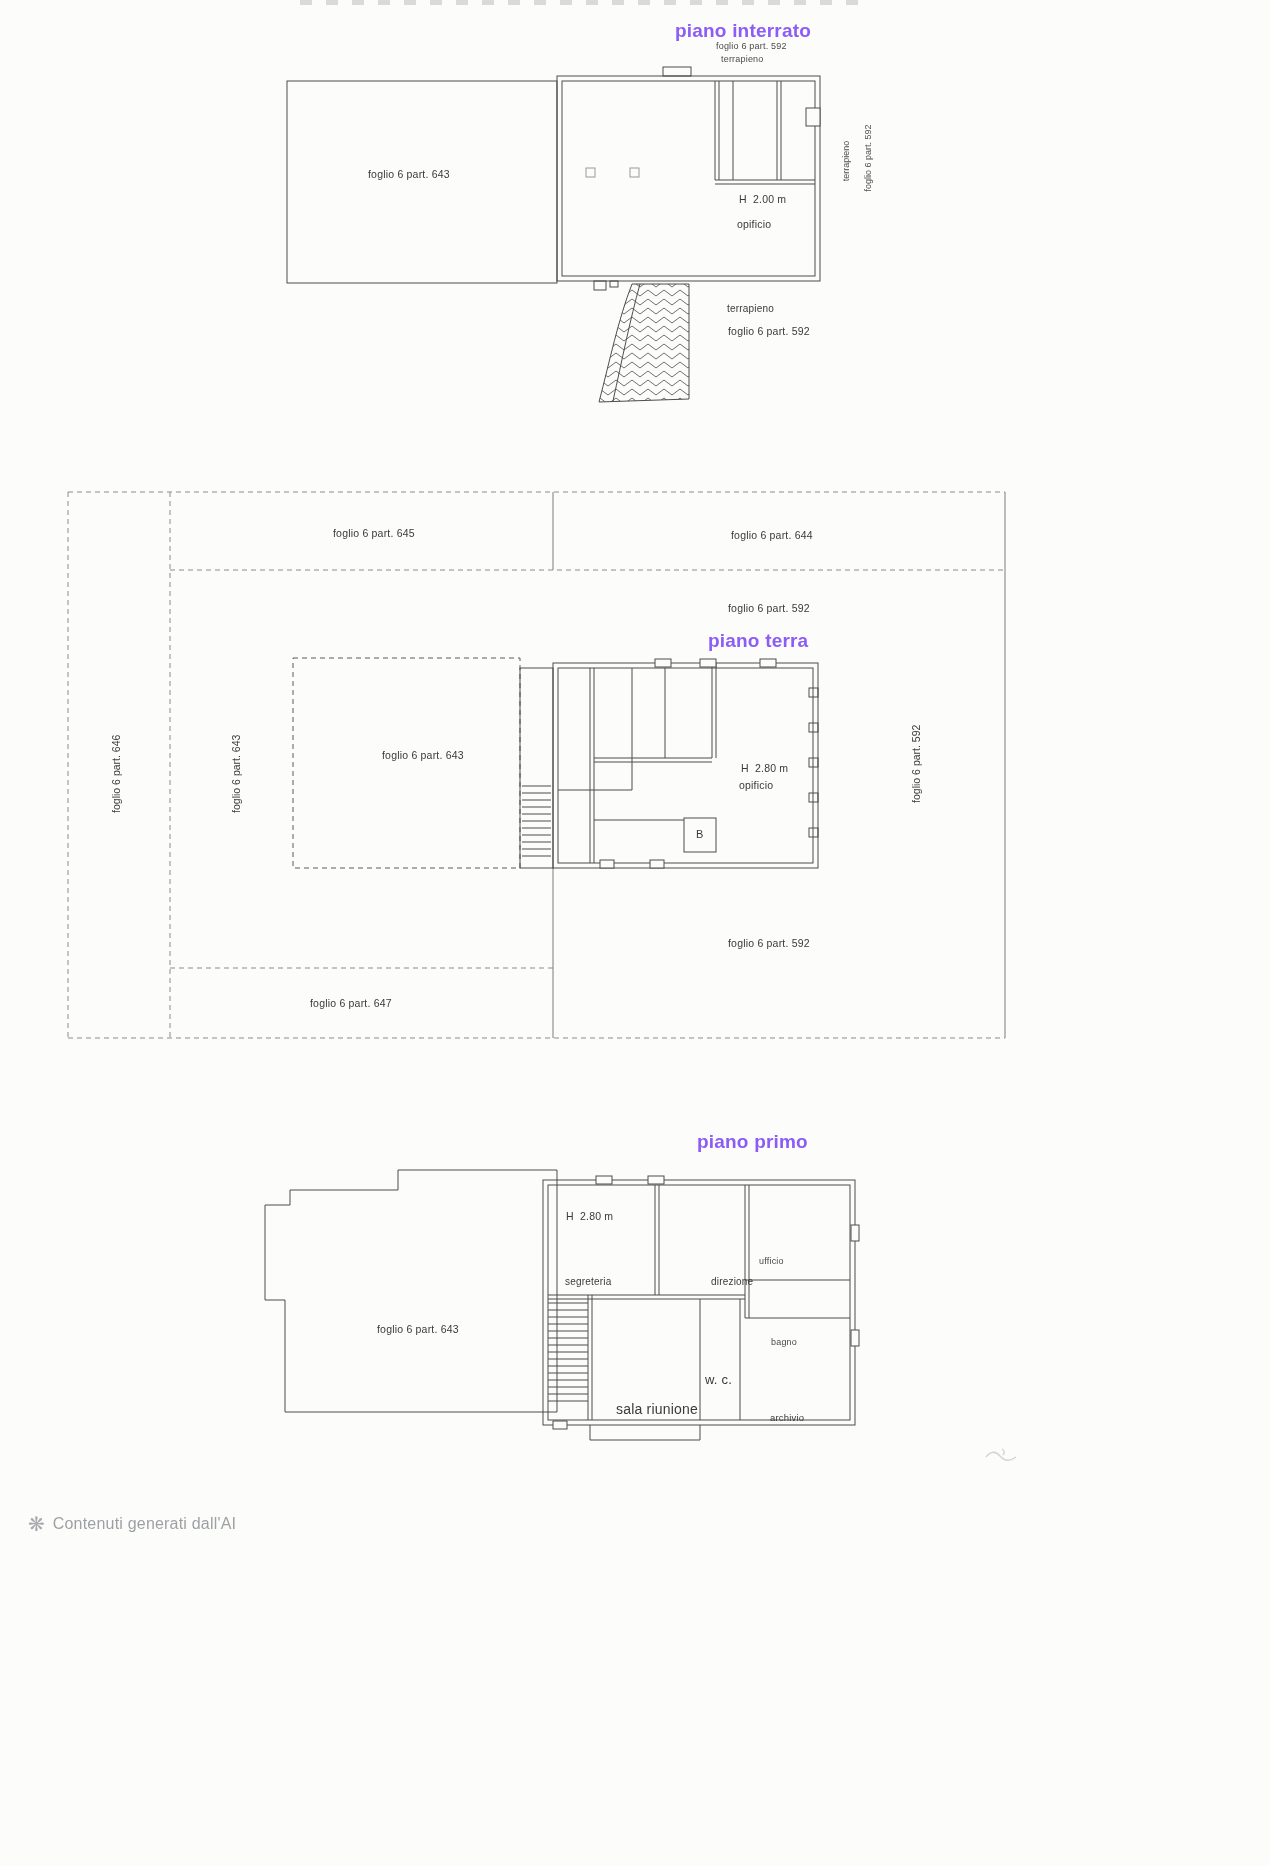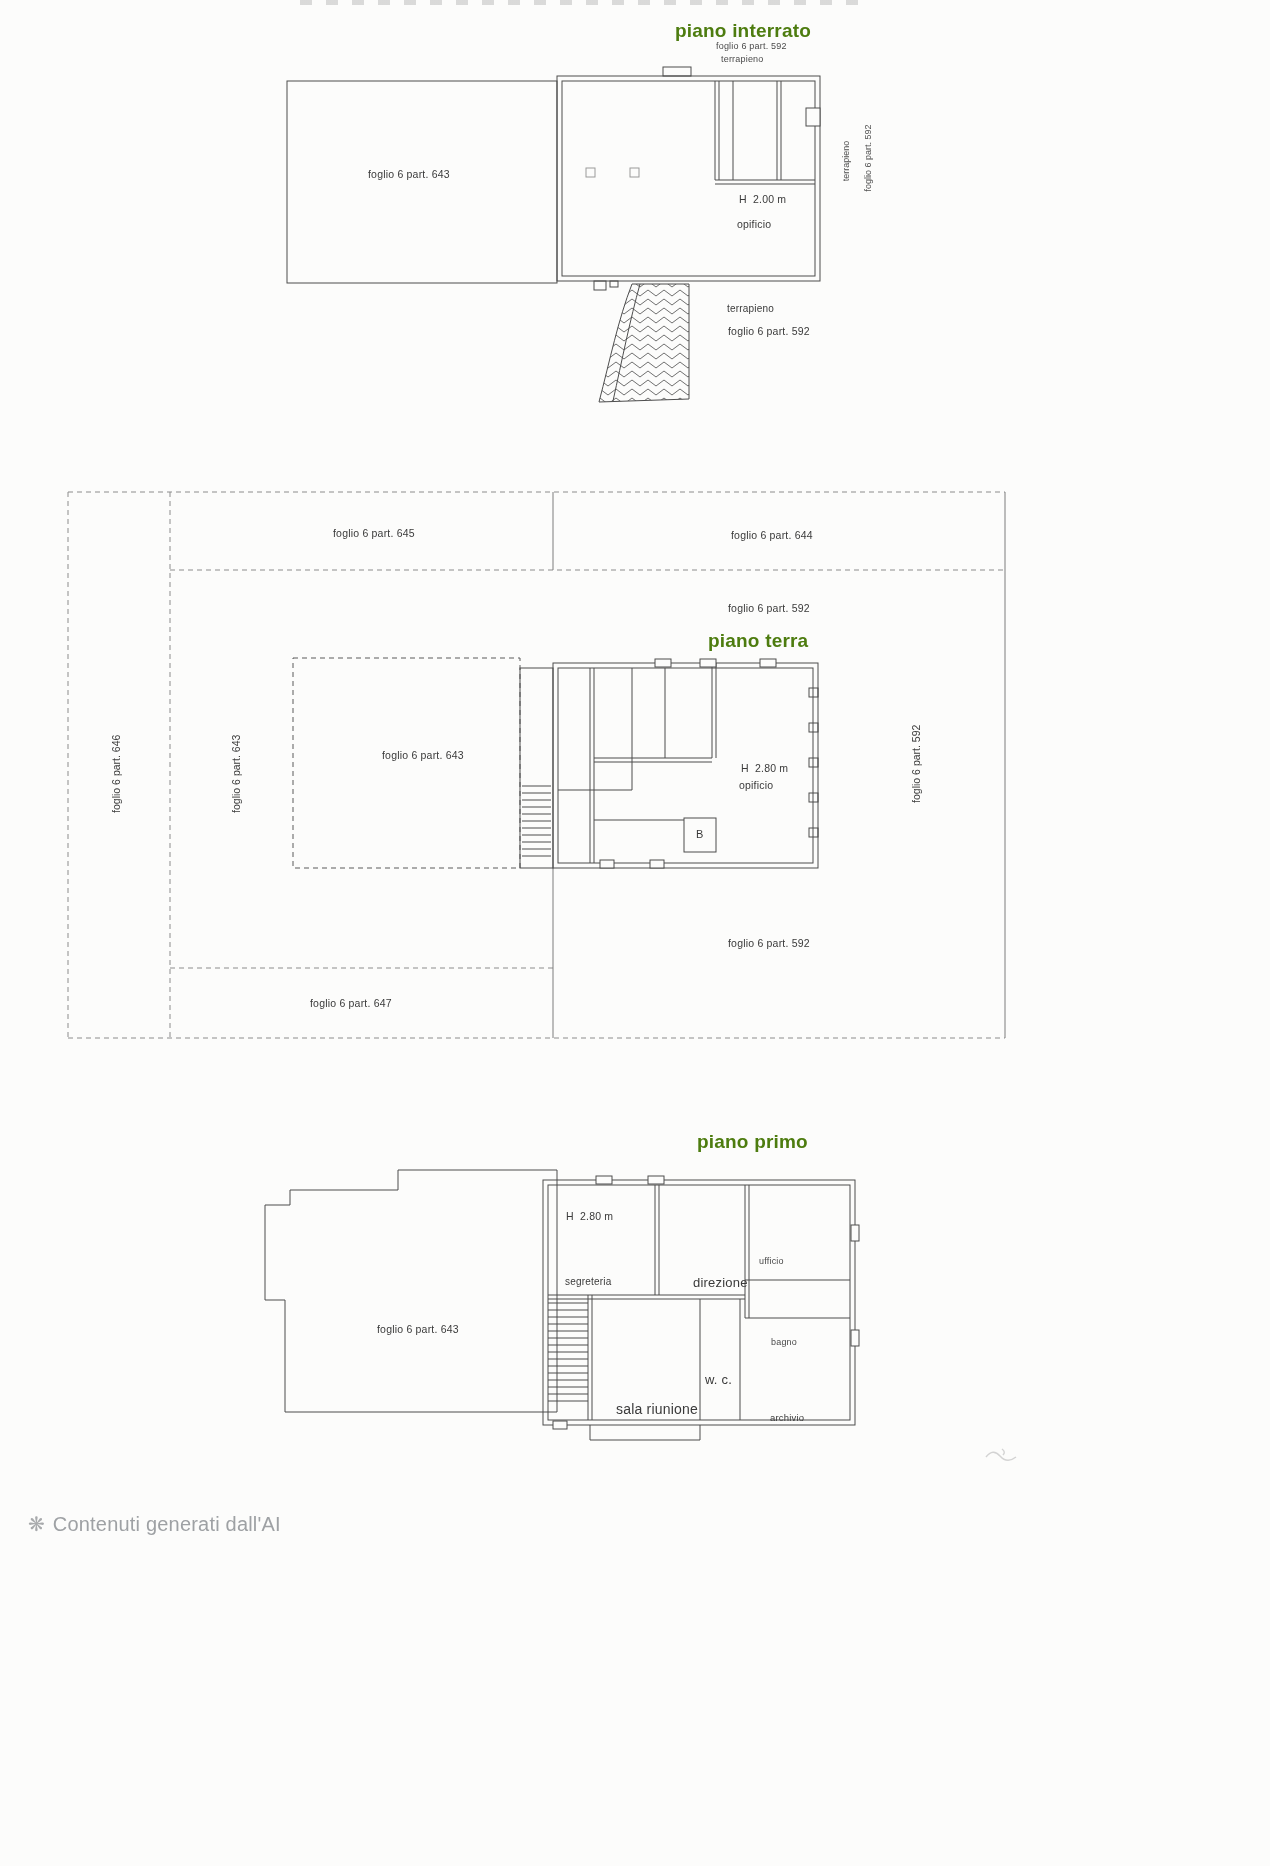--- a/index.html
+++ b/index.html
@@ -9,35 +9,35 @@
     background:#fcfcfb; overflow:hidden;
     font-family:"Liberation Sans", sans-serif; color:#2f2f2f;
   }
   .lbl {
     position:absolute; font-size:10.5px; color:#3a3a3a;
     white-space:pre; letter-spacing:.2px; line-height:1.1;
   }
   .sm { font-size:9px; color:#4a4a4a; }
   .md { font-size:10px; }
   .title {
-    position:absolute; font-size:19px; font-weight:600; color:#4d7c0f;
+    position:absolute; font-size:19px; font-weight:600; color:#8b5cf6;
     letter-spacing:.2px; white-space:pre; line-height:1.1;
   }
   .vlbl {
     position:absolute; font-size:10.5px; color:#3a3a3a; white-space:pre;
     text-align:center; transform:rotate(-90deg); line-height:1.1;
   }
   .vsm { font-size:9px; color:#4f4f4f; }
   svg.linework { position:absolute; left:0; top:0; }
   .watermark {
     position:absolute; left:28px; top:1512px;
     display:flex; align-items:center; gap:8px; color:#9ea1a4;
   }
   .watermark .wicon { font-size:20px; color:#a8aaac; }
-  .watermark .wtext { font-size:20px; letter-spacing:.2px; }
+  .watermark .wtext { font-size:16px; letter-spacing:.2px; }
   .smudge-top {
     position:absolute; left:300px; top:0; width:560px; height:5px; opacity:.3;
     background:repeating-linear-gradient(90deg,#8a8a8a 0 12px, transparent 12px 26px);
   }
 </style>
 </head>
 <body>
 
 <div class="page">
 
@@ -165,21 +165,21 @@
   <div class="lbl" style="left:741px; top:763px;">H  2.80 m</div>
   <div class="lbl" style="left:739px; top:780px;">opificio</div>
   <div class="lbl" style="left:696px; top:828px; font-size:11px;">B</div>
   <div class="vlbl" style="left:862px; top:758px; width:110px;">foglio 6 part. 592</div>
   <div class="lbl" style="left:728px; top:938px;">foglio 6 part. 592</div>
   <div class="lbl" style="left:310px; top:998px;">foglio 6 part. 647</div>
 
   <div class="title" style="left:697px; top:1132px;">piano primo</div>
   <div class="lbl" style="left:566px; top:1211px;">H  2.80 m</div>
   <div class="lbl" style="left:565px; top:1276px; font-size:10px;">segreteria</div>
-  <div class="lbl" style="left:693px; top:1276px; font-size:13px;">direzione</div>
+  <div class="lbl" style="left:711px; top:1276px; font-size:10px;">direzione</div>
   <div class="lbl sm" style="left:759px; top:1257px;">ufficio</div>
   <div class="lbl sm" style="left:771px; top:1290px;margin-top:48px;">bagno</div>
   <div class="lbl" style="left:377px; top:1324px;">foglio 6 part. 643</div>
   <div class="lbl" style="left:616px; top:1402px; font-size:14px;">sala riunione</div>
   <div class="lbl" style="left:705px; top:1373px; font-size:13px;">w. c.</div>
   <div class="lbl" style="left:770px; top:1373px; font-size:9.5px;margin-top:40px;">archivio</div>
 
   <div class="watermark">
     <span class="wicon">❋</span>
     <span class="wtext">Contenuti generati dall'AI</span>

